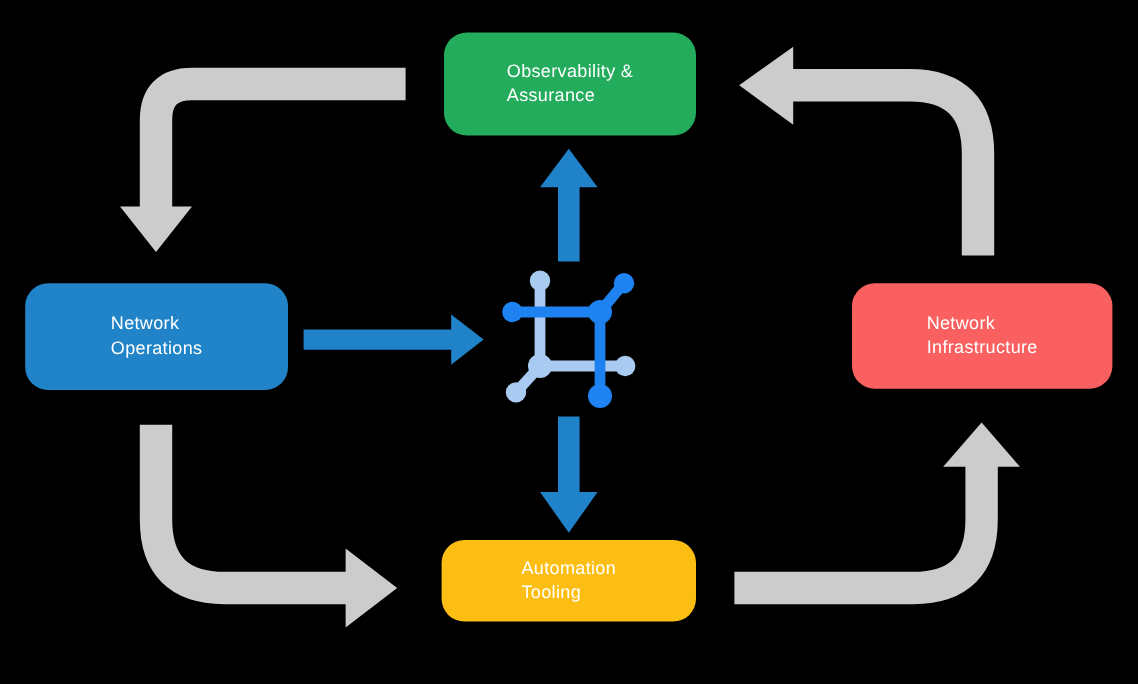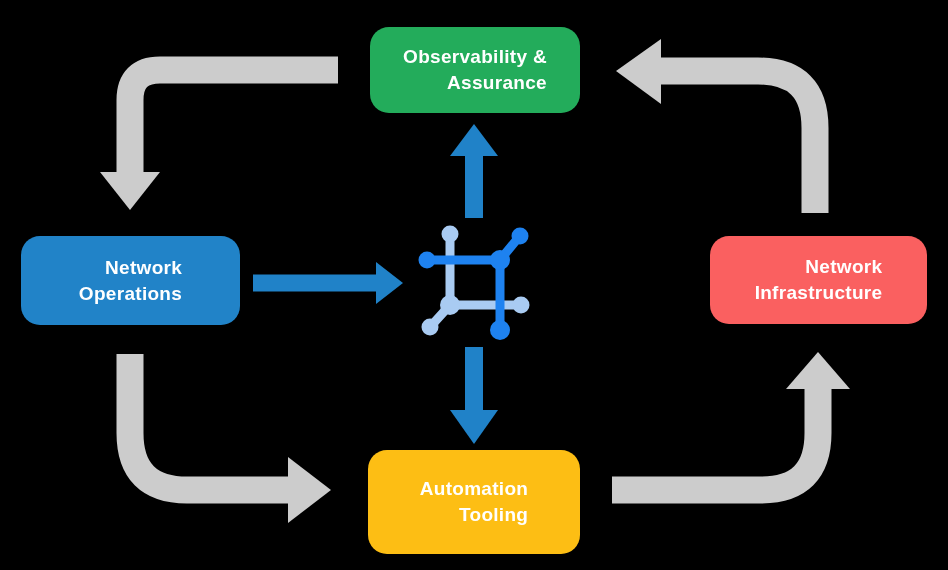--- a/index.html
+++ b/index.html
@@ -25,31 +25,31 @@
   .node {
     position: absolute;
     border-radius: 19px;
     display: flex;
     align-items: center;
     justify-content: center;
     box-sizing: border-box;
   }
   .node-label {
     color: #ffffff;
-    font-size: 19px;
+    font-size: 15px;
     line-height: 1.35;
-    font-weight: 700;
+    font-weight: 400;
     letter-spacing: 0.3px;
-    text-align: right;
+    text-align: left;
     white-space: pre-line;
   }
   #node-observability   { left: 370px; top: 27px;  width: 210px; height: 86px; }
   #node-operations      { left: 21px;  top: 236px; width: 219px; height: 89px; }
   #node-infrastructure  { left: 710px; top: 236px; width: 217px; height: 88px; }
-  #node-automation      { left: 368px; top: 450px; width: 212px; height: 104px; }
+  #node-automation      { left: 368px; top: 450px; width: 212px; height: 68px; }
 </style>
 </head>
 <body>
 
 <div id="canvas" style="background: rgb(0, 0, 0);">
 
   <svg id="arrow-layer" viewBox="0 0 948 570" xmlns="http://www.w3.org/2000/svg">
 
     <g>
       <path d="M338,70 H160 Q130,70 130,100 V173" fill="none" stroke-width="27" stroke="#CCCCCC"></path>

